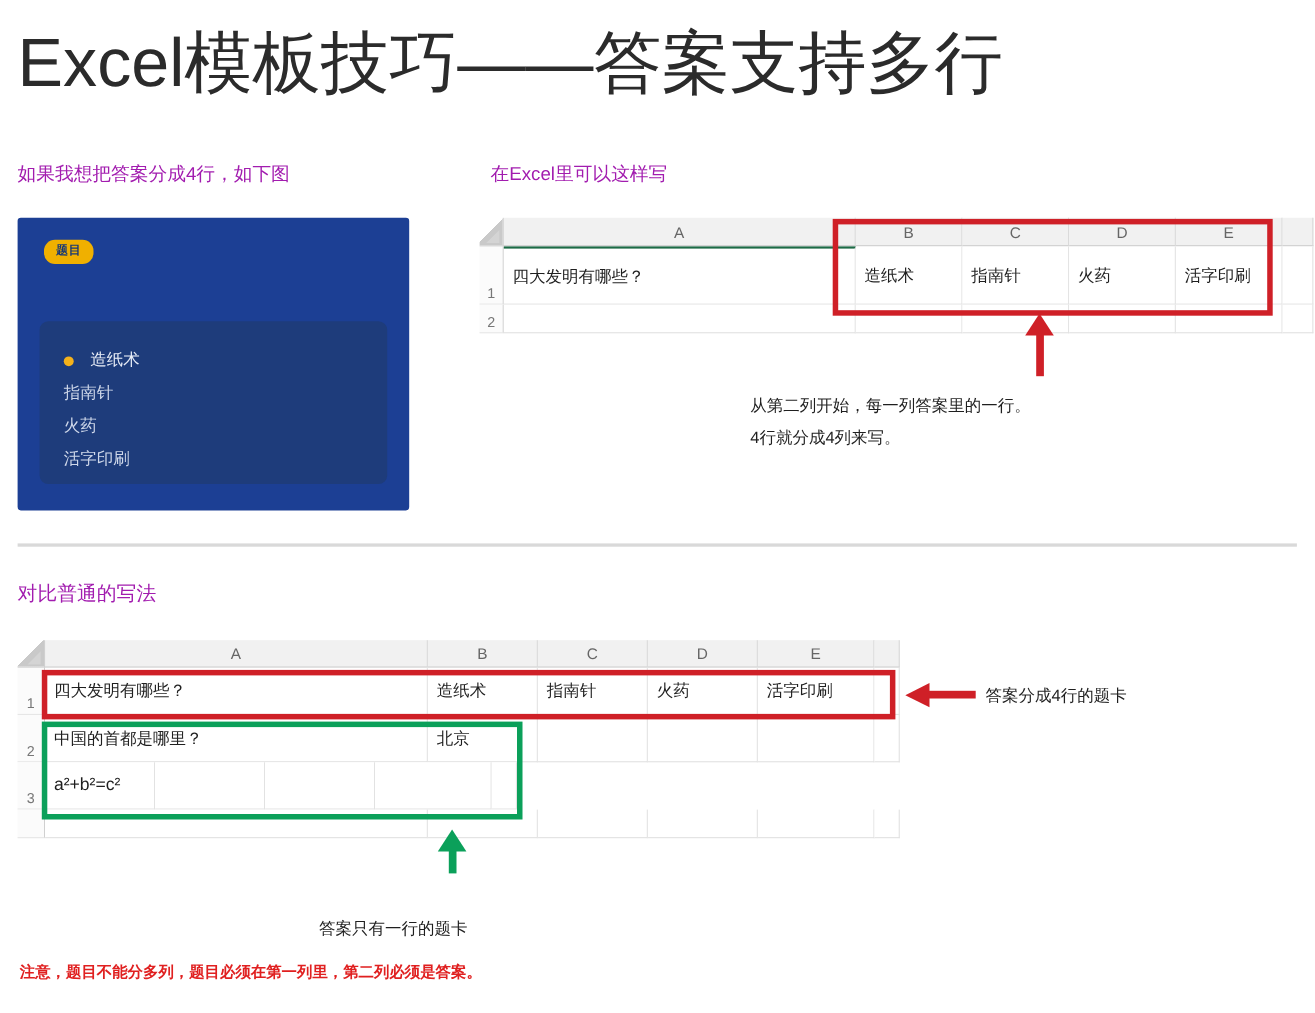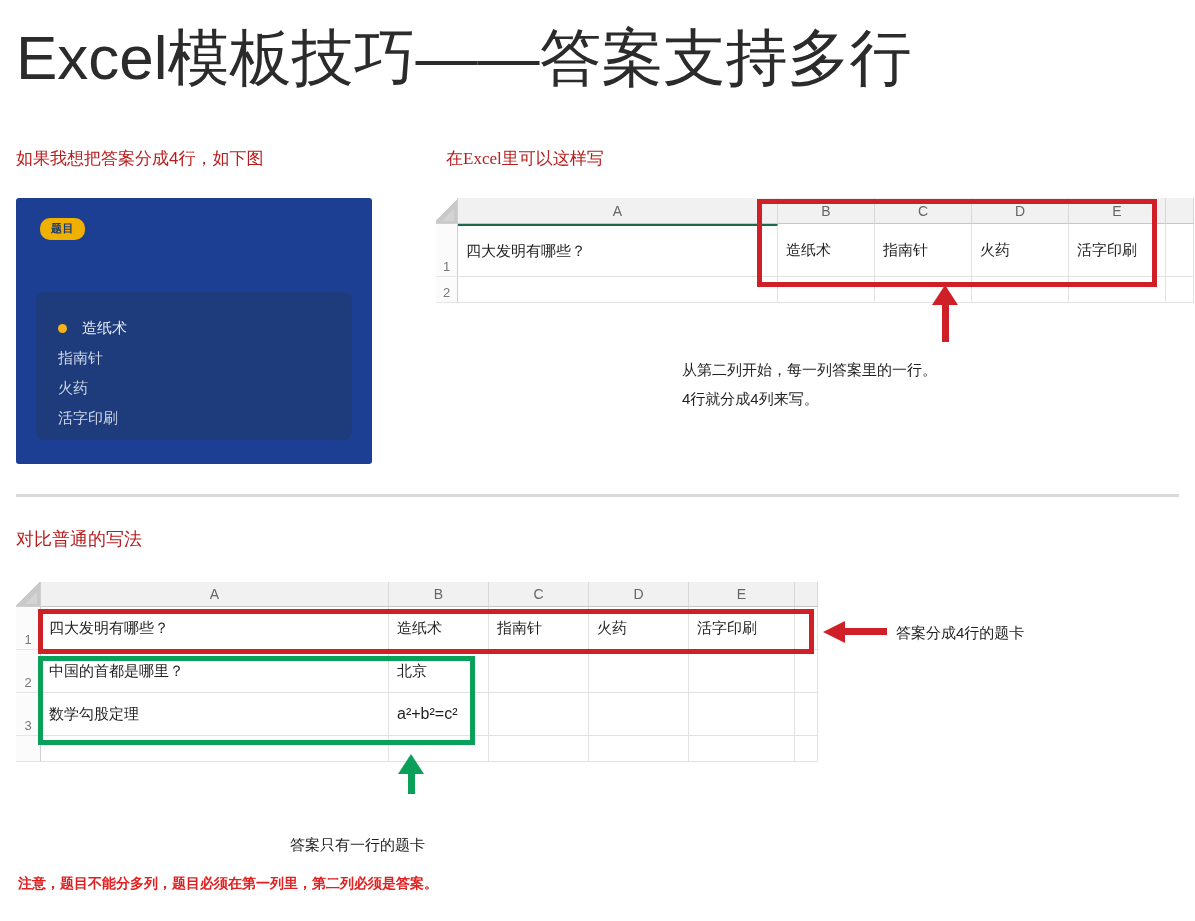--- a/index.html
+++ b/index.html
@@ -15,24 +15,24 @@
   
   .title {
     position: absolute; left: 16px; top: 18px;
     font-size: 62px; line-height: 80px; font-weight: 400;
     color: #2b2b2b; letter-spacing: 0px; white-space: nowrap;
   }
 
   
   .caption {
     position: absolute; font-size: 17px; line-height: 22px;
-    color: #b91c1c; white-space: nowrap;
+    color: #a21caf; white-space: nowrap;
   }
   .cap-left  { left: 16px;  top: 148px; }
-  .cap-right { left: 446px; top: 148px; font-family: Liberation Serif, serif; }
+  .cap-right { left: 446px; top: 148px; }
   .cap-compare { left: 16px; top: 528px; font-size: 18px; }
 
   
   .qcard {
     position: absolute; left: 16px; top: 198px;
     width: 356px; height: 266px;
     background: #1c3f94;
     border-radius: 3px;
     overflow: hidden;
   }
@@ -274,21 +274,20 @@
       <div class="cell c-a">中国的首都是哪里？</div>
       <div class="cell c-b">北京</div>
       <div class="cell c-c"></div>
       <div class="cell c-d"></div>
       <div class="cell c-e"></div>
       <div class="cell c-f"></div>
     </div>
 
     <div class="row r">
       <div class="rowhdr">3</div>
-      <div class="cell c-a">数学勾股定理</div>
       <div class="cell c-b sup">a²+b²=c²</div>
       <div class="cell c-c"></div>
       <div class="cell c-d"></div>
       <div class="cell c-e"></div>
       <div class="cell c-f"></div>
     </div>
 
     <div class="row r-last">
       <div class="rowhdr"></div>
       <div class="cell c-a"></div>

